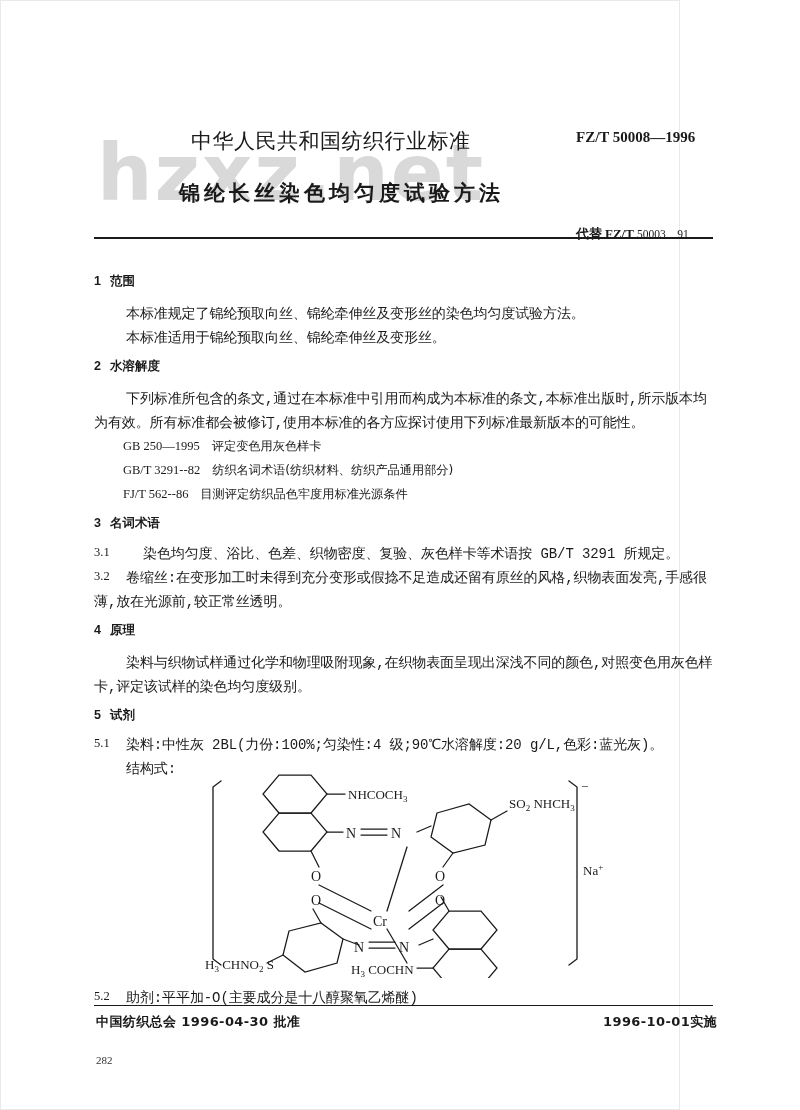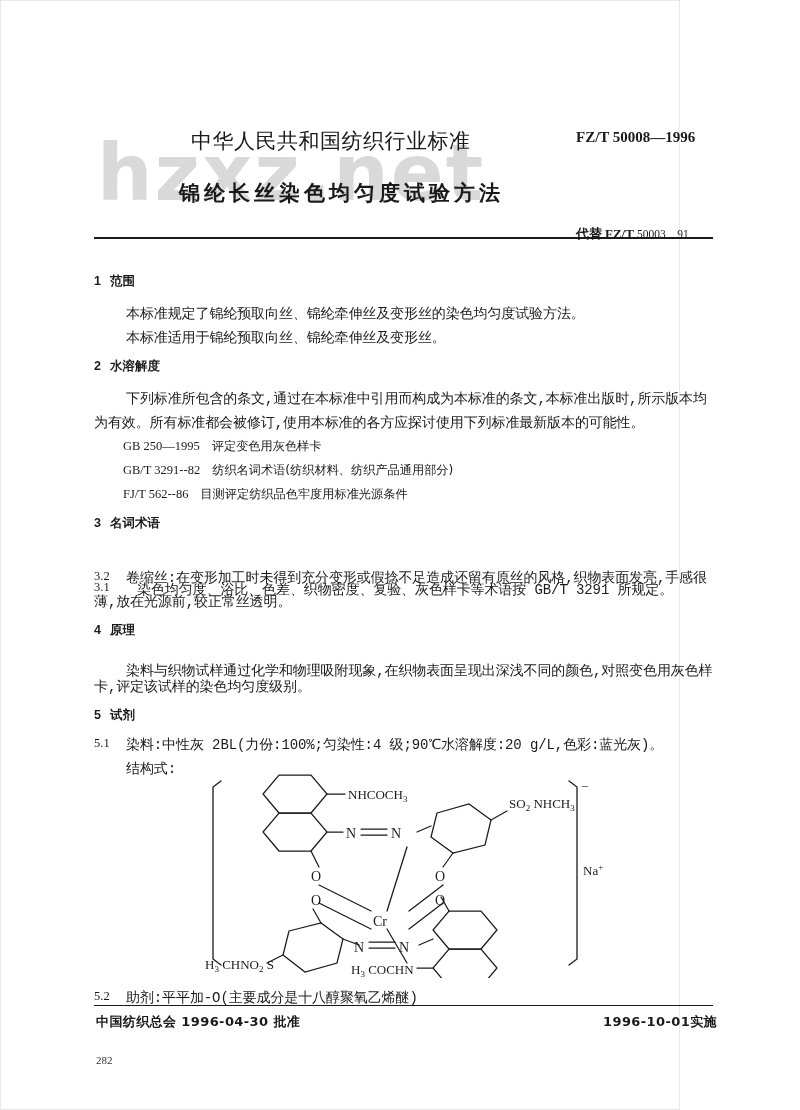--- a/index.html
+++ b/index.html
@@ -210,31 +210,31 @@
       <span>GB/T 3291--82</span><span class="cn">纺织名词术语(纺织材料、纺织产品通用部分)</span>
     </div>
     <div class="std-line" style="left:122px; top:485px;">
       <span>FJ/T 562--86</span><span class="cn">目测评定纺织品色牢度用标准光源条件</span>
     </div>
 
     <div class="sec-head" style="left:93px; top:514px;">
       <span class="num">3</span><span>名词术语</span>
     </div>
 
-    <div class="sub-num" style="left:93px; top:544px;margin-top:35px;">3.1</div>
-    <div class="para" style="left:136px; top:544px;margin-top:36px;">染色均匀度、浴比、色差、织物密度、复验、灰色样卡等术语按 GB/T 3291 所规定。</div>
+    <div class="sub-num" style="left:93px; top:544px;">3.1</div>
+    <div class="para" style="left:142px; top:544px;">染色均匀度、浴比、色差、织物密度、复验、灰色样卡等术语按 GB/T 3291 所规定。</div>
 
     <div class="sub-num" style="left:93px; top:568px;">3.2</div>
     <div class="para" style="left:125px; top:568px;">卷缩丝:在变形加工时未得到充分变形或假捻不足造成还留有原丝的风格,织物表面发亮,手感很</div>
     <div class="para" style="left:93px; top:592px;">薄,放在光源前,较正常丝透明。</div>
 
     <div class="sec-head" style="left:93px; top:621px;text-align:right;">
       <span class="num">4</span><span>原理</span>
     </div>
-    <div class="para" style="left:125px; top:653px;margin-top:8px;">染料与织物试样通过化学和物理吸附现象,在织物表面呈现出深浅不同的颜色,对照变色用灰色样</div>
+    <div class="para" style="left:125px; top:653px;">染料与织物试样通过化学和物理吸附现象,在织物表面呈现出深浅不同的颜色,对照变色用灰色样</div>
     <div class="para" style="left:93px; top:677px;">卡,评定该试样的染色均匀度级别。</div>
 
     <div class="sec-head" style="left:93px; top:706px;">
       <span class="num">5</span><span>试剂</span>
     </div>
 
     <div class="sub-num" style="left:93px; top:735px;">5.1</div>
     <div class="para" style="left:125px; top:735px;">染料:中性灰 2BL(力份:100%;匀染性:4 级;90℃水溶解度:20 g/L,色彩:蓝光灰)。</div>
     <div class="para" style="left:125px; top:759px;">结构式:</div>
 

